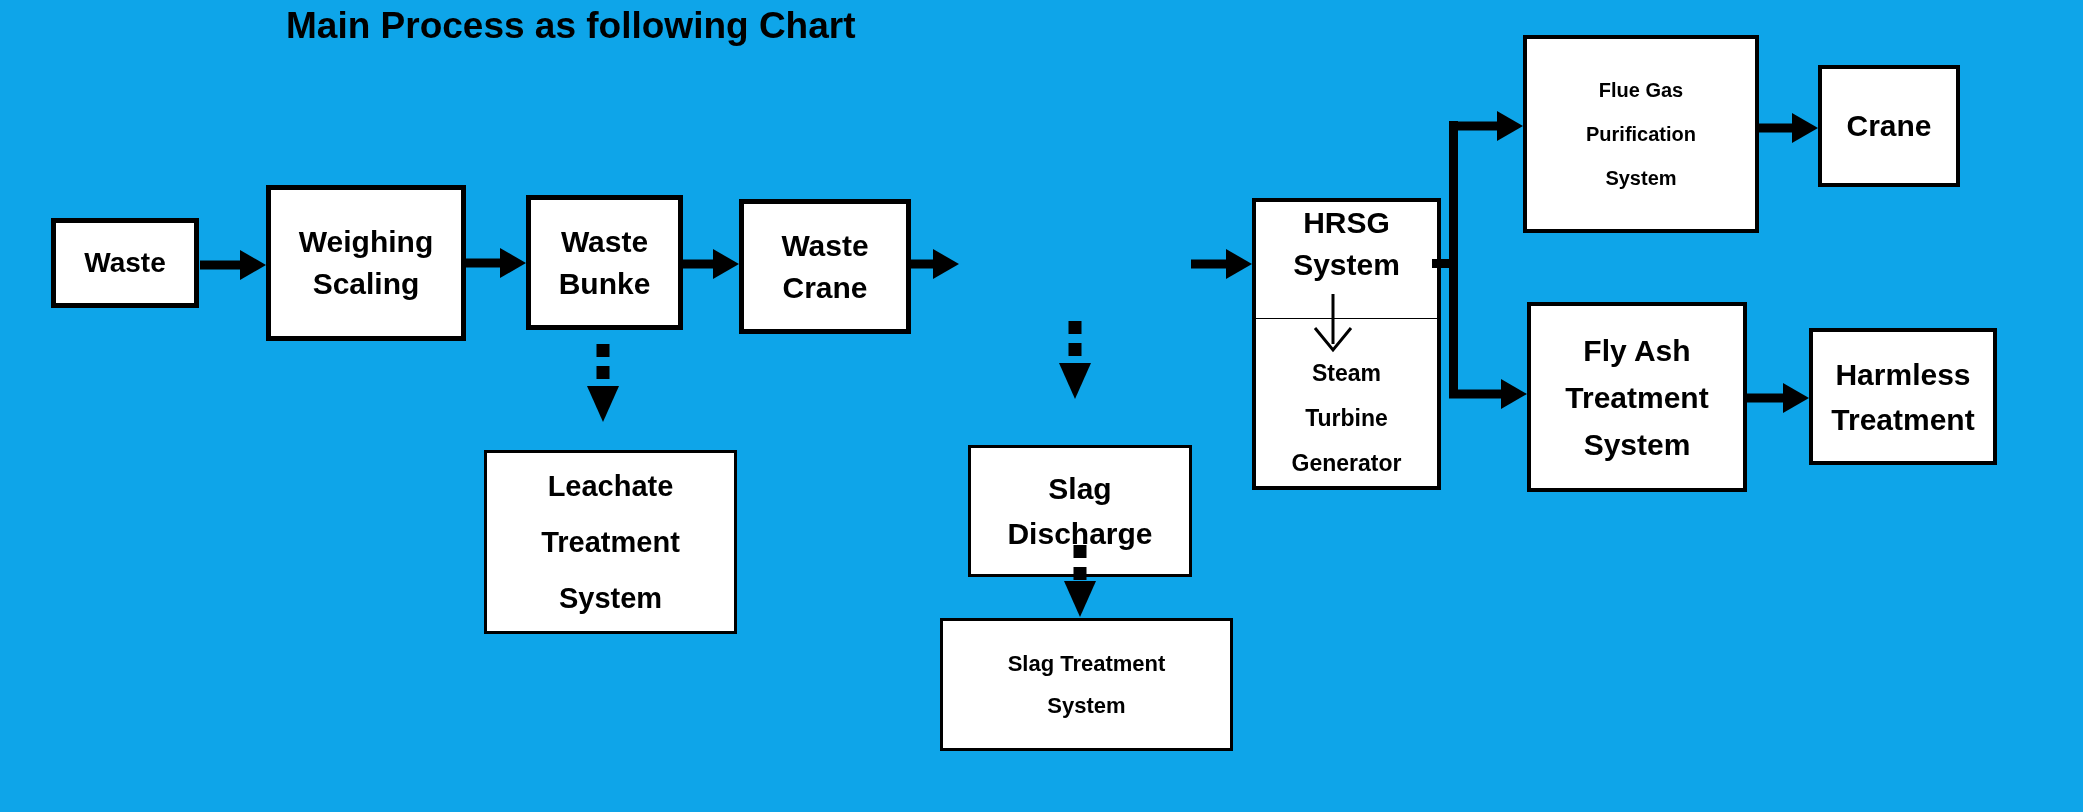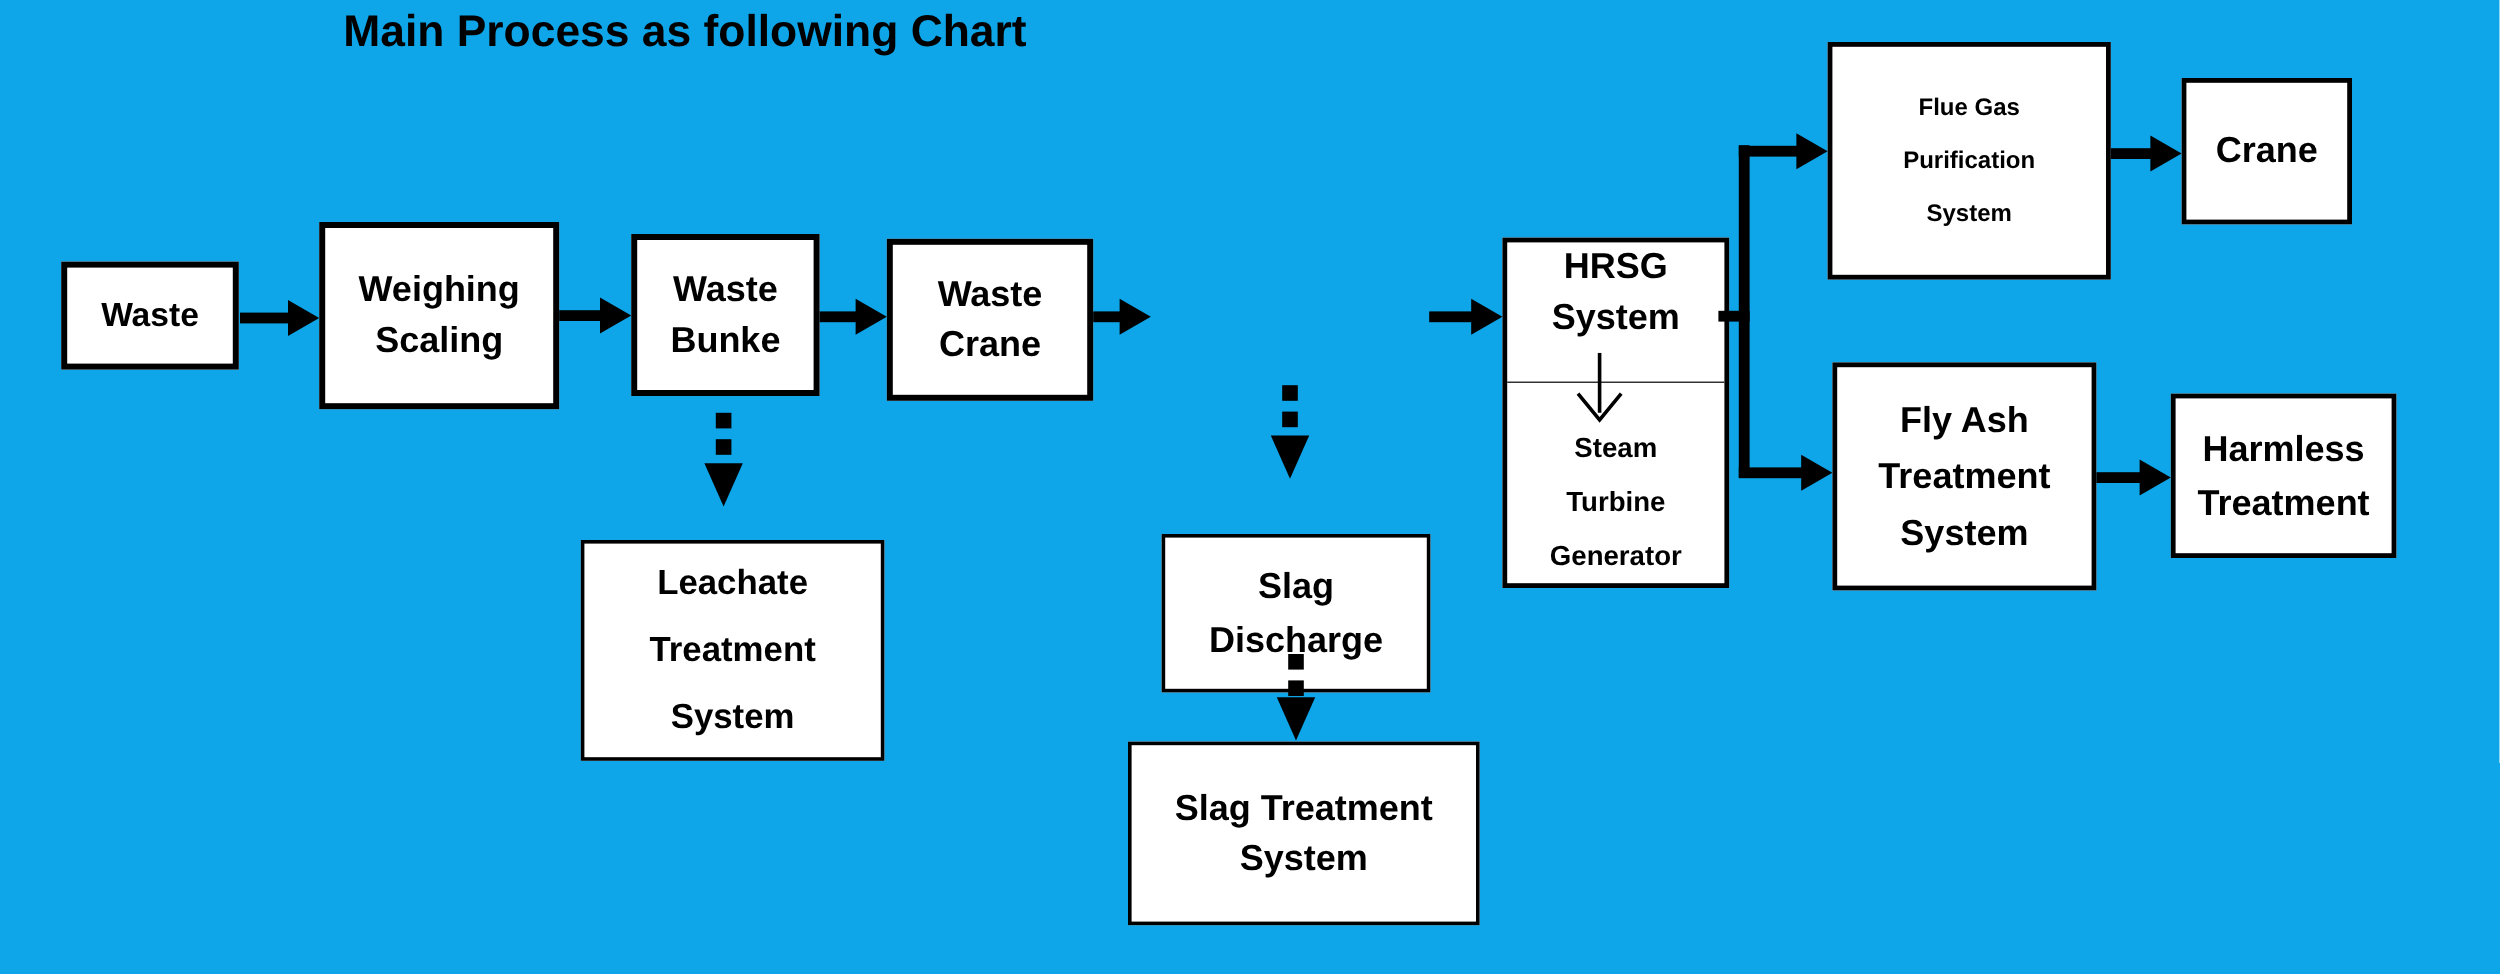--- a/index.html
+++ b/index.html
@@ -25,21 +25,21 @@
   .n-weighing  { left:266px;  top:185px; width:200px; height:156px; border-width:5px; font-size:30px; line-height:42px; }
   .n-bunke     { left:526px;  top:195px; width:157px; height:135px; border-width:5px; font-size:30px; line-height:42px; }
   .n-crane     { left:739px;  top:199px; width:172px; height:135px; border-width:5px; font-size:30px; line-height:42px; }
   .n-incin     { left:959px;  top:217px; width:232px; height:90px;  border-width:5px; font-size:29px; }
   .n-flue      { left:1523px; top:35px;  width:236px; height:198px; font-size:20px; line-height:44px; }
   .n-stack     { left:1818px; top:65px;  width:142px; height:122px; font-size:30px; }
   .n-flyash    { left:1527px; top:302px; width:220px; height:190px; font-size:30px; line-height:47px; }
   .n-harmless  { left:1809px; top:328px; width:188px; height:137px; font-size:30px; line-height:45px; }
   .n-leachate  { left:484px;  top:450px; width:253px; height:184px; border-width:3px; font-size:29px; line-height:56px; }
   .n-slagdis   { left:968px;  top:401px; width:224px; height:132px; border-width:3px; font-size:30px; line-height:45px;margin-top:44px; }
-  .n-slagtreat { left:940px;  top:618px; width:293px; height:153px; border-width:3px; font-size:30px; line-height:42px; }
+  .n-slagtreat { left:940px;  top:618px; width:293px; height:133px; border-width:3px; font-size:22px; line-height:42px; }
   
   .n-hrsggroup {
     left:1252px; top:198px; width:189px; height:292px;
     flex-direction:column; align-items:stretch; justify-content:flex-start;
     border-width:4px; padding:0;gap:32px;
   }
   .hrsg-top    { height:124px; display:flex; align-items:center; justify-content:center; font-size:30px; line-height:42px; }
   .hrsg-divider{ height:4px; background:#000; }
   .hrsg-bottom { flex:1; display:flex; align-items:center; justify-content:center; font-size:23px; line-height:45px; }
   

